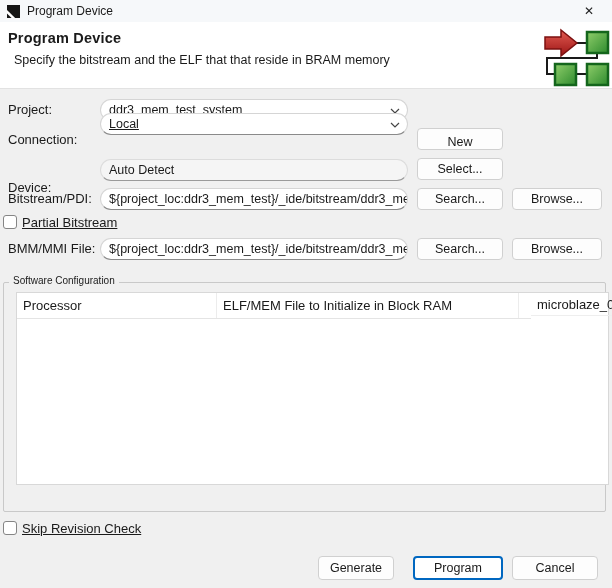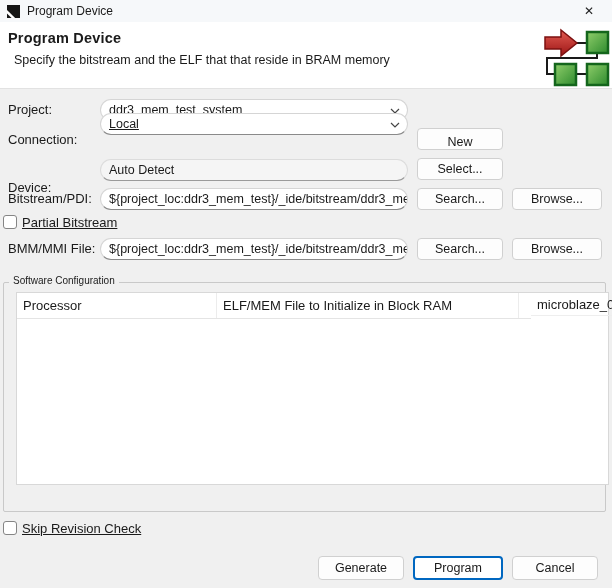--- a/index.html
+++ b/index.html
@@ -226,21 +226,21 @@
         <div class="tc c1"></div>
         <div class="tc c2"></div>
         <div class="tc c3"></div>
       </div>
   </div>
 </div>
 
 <div class="checkbox" style="left:3px; top:521px;"></div>
 <div class="cb-label" style="left:22px; top:521px;">Skip Revision Check</div>
 
-<div class="btn big" style="left:318px; top:556px; width:86px;">
+<div class="btn big" style="left:318px; top:556px; width:76px;">
   <span>Generate</span>
 </div>
 <div class="btn big primary" style="left:413px; top:556px; width:90px;">
   <span>Program</span>
 </div>
 <div class="btn big" style="left:512px; top:556px; width:86px;">
   <span>Cancel</span>
 </div>
 
 </body></html>

